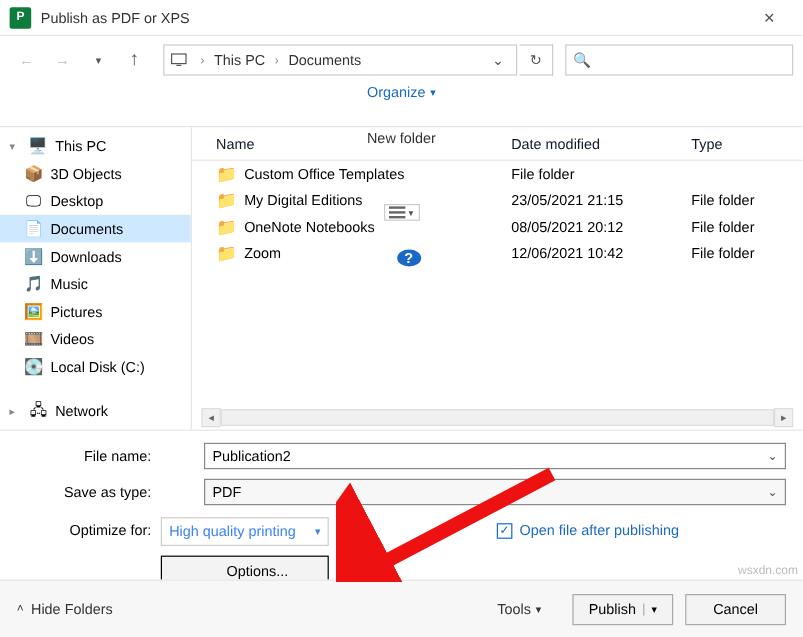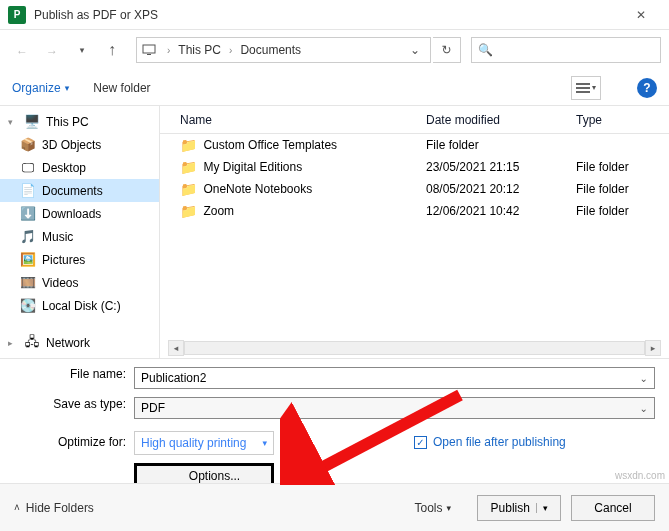--- a/index.html
+++ b/index.html
@@ -19,21 +19,21 @@
 .breadcrumb { flex: 1; height: 26px; border: 1px solid #ccc; display: flex; align-items: center; padding: 0 4px; margin: 0 8px; }
 .bc-icon { width: 16px; height: 16px; display:flex; align-items:center; justify-content:center; margin-right: 4px; }
 .bc-sep { color:#888; padding: 0 6px; font-size:10px; }
 .bc-item { color:#333; padding: 2px 2px; }
 .bc-dd { margin-left:auto; color:#555; padding:0 6px; }
 .refresh { width:28px; height:26px; border:1px solid #ccc; display:flex; align-items:center; justify-content:center; color:#555; margin-right:8px; border-left:none; margin-left:-8px;}
 .search { width: 190px; height: 26px; border: 1px solid #ccc; display: flex; align-items: center; padding: 0 6px; color:#888; }
 .search span.icon { margin-right:6px; }
 
 
-.toolbar { height: 36px; border-bottom: 1px solid #e5e5e5; display: flex; align-items: center; padding: 0 12px; gap: 24px; }
+.toolbar { height: 36px; border-bottom: 1px solid #e5e5e5; display: flex; align-items: center; padding: 0 12px; gap: 24px; flex-direction: column; }
 .org { color: #1a68c7; cursor: pointer; display:flex; align-items:center; gap:4px;}
 .newf { color: #333; cursor: pointer; }
 .toolbar .spacer { flex: 1; }
 .view-btn { width:30px; height:24px; border:1px solid #ccc; display:flex; align-items:center; justify-content:center; color:#555; cursor:pointer;}
 .help { width: 20px; height:20px; border-radius:50%; background:#1a68c7; color:#fff; display:flex; align-items:center; justify-content:center; font-weight:bold; font-size:12px; margin-left:12px; cursor:pointer;}
 
 
 .main { display: flex; height: 252px; }
 .sidebar { width: 160px; border-right: 1px solid #e5e5e5; padding-top: 4px; overflow:hidden;}
 .tree-item { height: 23px; display: flex; align-items: center; padding-left: 20px; cursor: pointer; gap: 6px; }
@@ -50,30 +50,30 @@
 .col-type { flex: 1; }
 .fl-row { height: 22px; display: flex; align-items: center; padding-left: 20px; cursor:pointer;}
 .folder-icon { color:#f0c36d; margin-right:6px; font-size:14px;}
 .fl-row .col-name { display:flex; align-items:center; }
 .hscroll { position:absolute; bottom:2px; left:8px; right:8px; height:16px; display:flex; align-items:center;}
 .hscroll .track{ flex:1; height:14px; background:#f0f0f0; border:1px solid #ddd;}
 .hscroll .arrow{ width:16px; height:16px; background:#f0f0f0; border:1px solid #ddd; display:flex; align-items:center; justify-content:center; font-size:9px; color:#666;}
 
 
 .form { padding: 8px 14px 4px 14px; border-top:1px solid #e5e5e5;}
-.form-row { display: flex; height: 26px; margin-bottom: 4px; }
+.form-row { display: flex; align-items: center; height: 26px; margin-bottom: 4px; gap: 36px; }
 .form-label { width: 120px; text-align: right; padding-right: 8px; }
 .form-input { flex: 1; height: 22px; border: 1px solid #888; padding: 0 6px; display:flex; align-items:center; justify-content:space-between;}
 .form-input .dd { color:#555; font-size:10px; }
 
 .opt-row { display:flex; align-items:flex-start; margin-top:8px; }
 .opt-label { width:120px; text-align:right; padding-right:8px; padding-top:4px;}
 .opt-ctl { display:flex; flex-direction:column; gap:8px; }
 .dropdown-like { border:1px solid #ccc; height:24px; width:140px; display:flex; align-items:center; padding:0 6px; justify-content:space-between; color:#3b82f6;}
-.options-btn { border:3px solid #000000; height:26px; width:140px; background:#f3f3f3; display:flex; align-items:center; justify-content:center; cursor:pointer;padding-left:21px;}
+.options-btn { border:1px solid #000000; height:26px; width:140px; background:#f3f3f3; display:flex; align-items:center; justify-content:center; cursor:pointer;padding-left:21px;}
 .chk { display:flex; align-items:center; gap:6px; color:#1a68c7; cursor:pointer; margin-left: 140px; margin-top:4px;}
 .chk .box { width:13px; height:13px; border:1px solid #1a68c7; display:flex; align-items:center; justify-content:center; color:#1a68c7; font-size:10px;}
 
 
 .footer { position:absolute; bottom:0; left:0; right:0; height:48px; border-top:1px solid #e5e5e5; background:#f7f7f7; display:flex; align-items:center; padding:0 14px;}
 .hide-folders { display:flex; align-items:center; gap:6px; cursor:pointer; color:#333;}
 .footer .spacer{flex:1;}
 .tools { display:flex; align-items:center; gap:4px; color:#333; cursor:pointer; margin-right:16px;}
 .btn { width:84px; height:26px; border:1px solid #aaa; background:#f3f3f3; display:flex; align-items:center; justify-content:center; cursor:pointer; margin-left:10px;}
 .btn.primary { padding:0 6px; gap:6px; }

